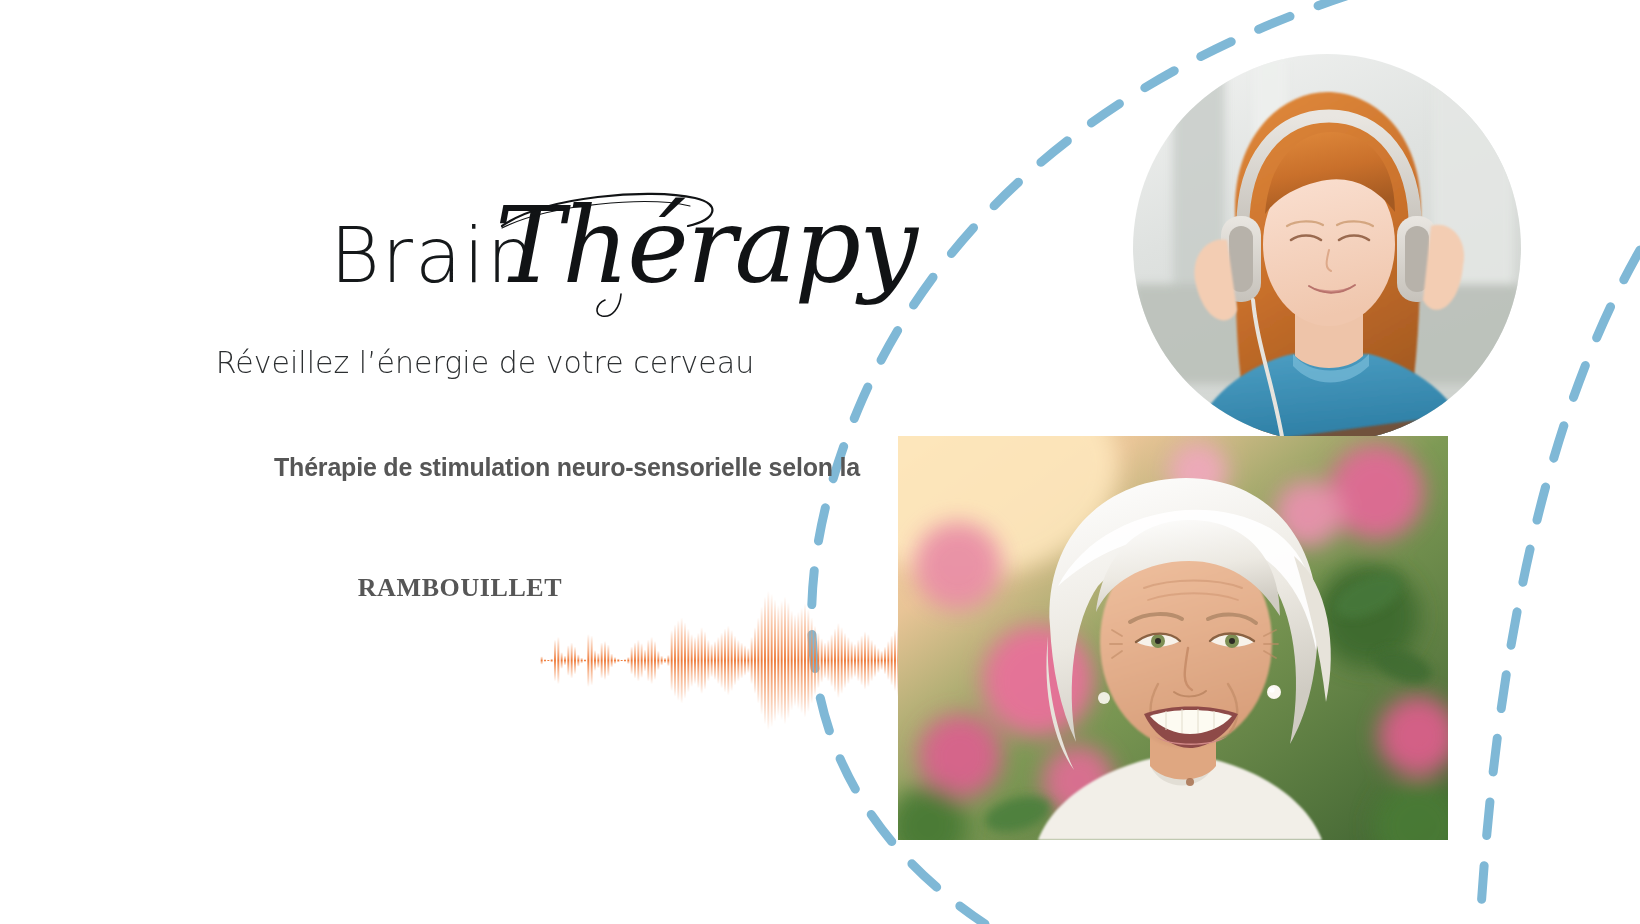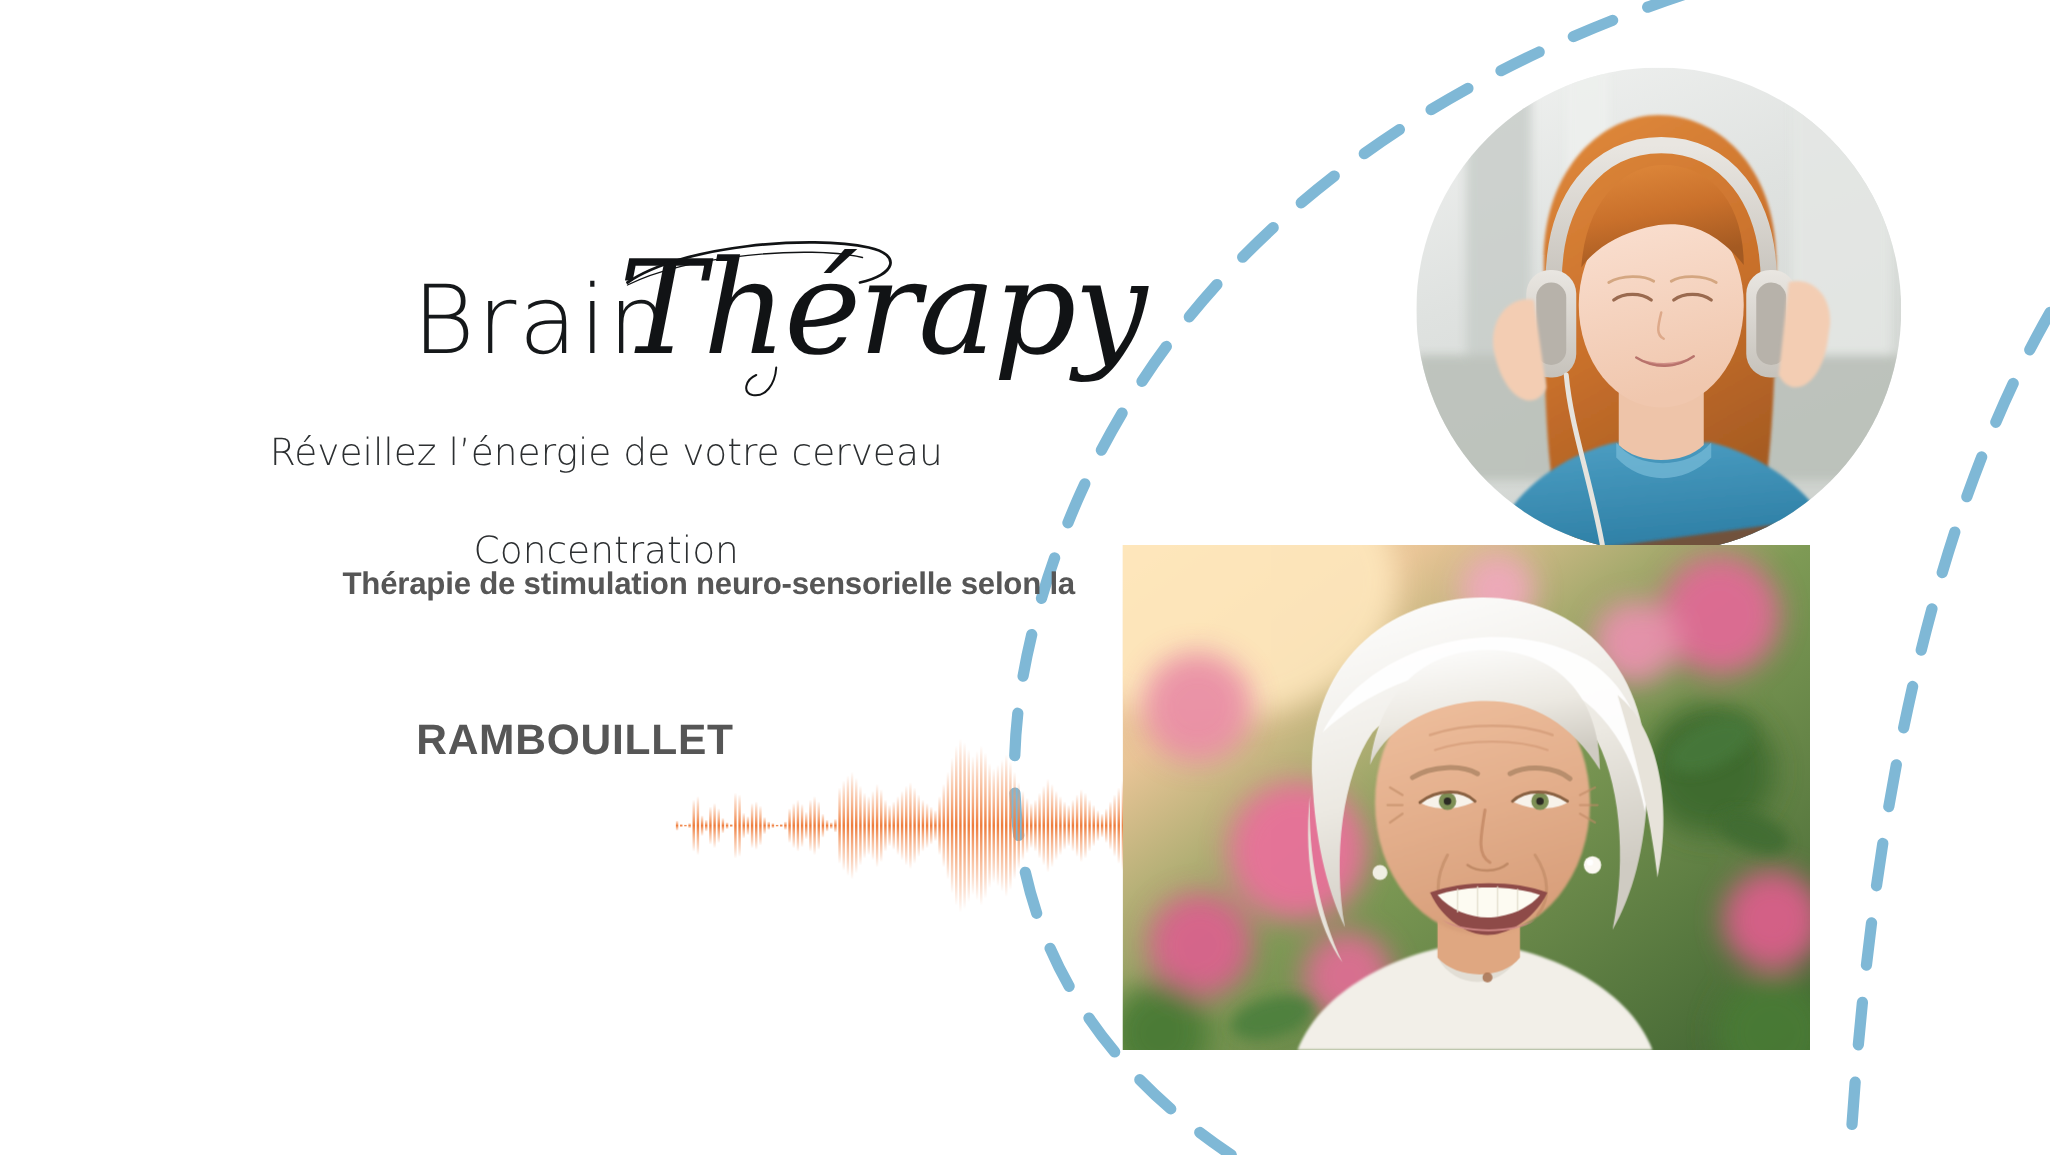--- a/index.html
+++ b/index.html
@@ -93,23 +93,23 @@
   
   .city-block {
     position: absolute;
     left: 60px;
     top: 573px;
     width: 800px;
     text-align: center;
     z-index: 3;
   }
   .city {
-    font-family: Liberation Sans, sans-serif;
+    font-family: Liberation Serif, serif;
     font-weight: bold;
-    font-size: 34px;
+    font-size: 26px;
     color: #565656;
     letter-spacing: 0.6px;
   }
 
   
   .waveform {
     position: absolute;
     left: 540px;
     top: 588px;
     width: 410px;
@@ -161,21 +161,20 @@
       <text class="therapy-word" x="345" y="92">Thérapy</text>
 
       <path d="M 352 36 C 395 6, 500 -2, 545 8 C 572 14, 566 30, 538 36" fill="none" stroke="#111315" stroke-width="2.2" stroke-linecap="round"></path>
       <path d="M 352 38 C 400 14, 498 6, 540 16" fill="none" stroke="#111315" stroke-width="1.1" stroke-linecap="round"></path>
       <path d="M 471 104 C 470 118, 462 128, 452 126 C 444 124, 446 114, 455 110" fill="none" stroke="#111315" stroke-width="1.6" stroke-linecap="round"></path>
     </svg>
   </div>
 
   <div class="tagline-block">
     <div class="tagline">Réveillez l’énergie de votre cerveau</div>
-    <div class="tagline">Concentration</div>
   </div>
 
   <div class="method-block">
     <div class="method-line">Thérapie de stimulation neuro-sensorielle selon la</div>
   </div>
 
   <div class="city-block">
     <div class="city">RAMBOUILLET</div>
   </div>
 

